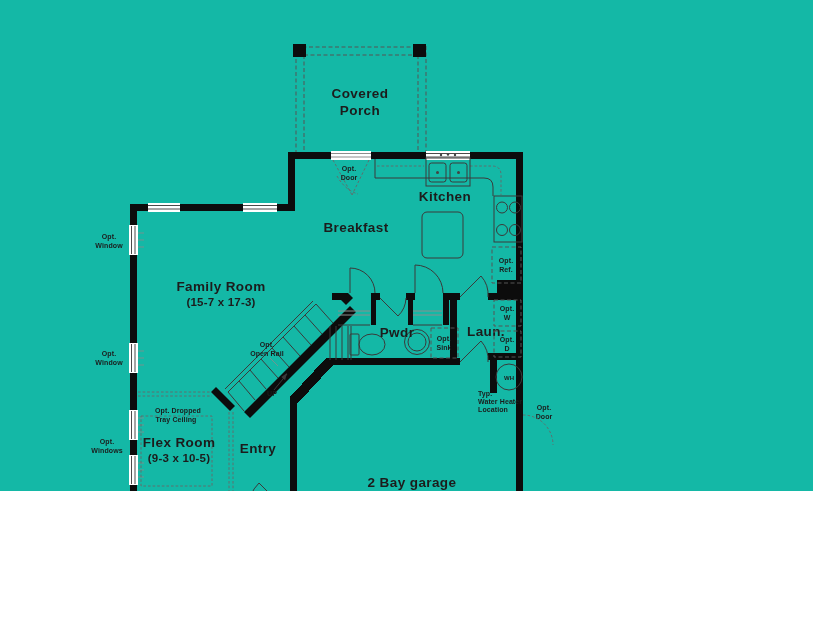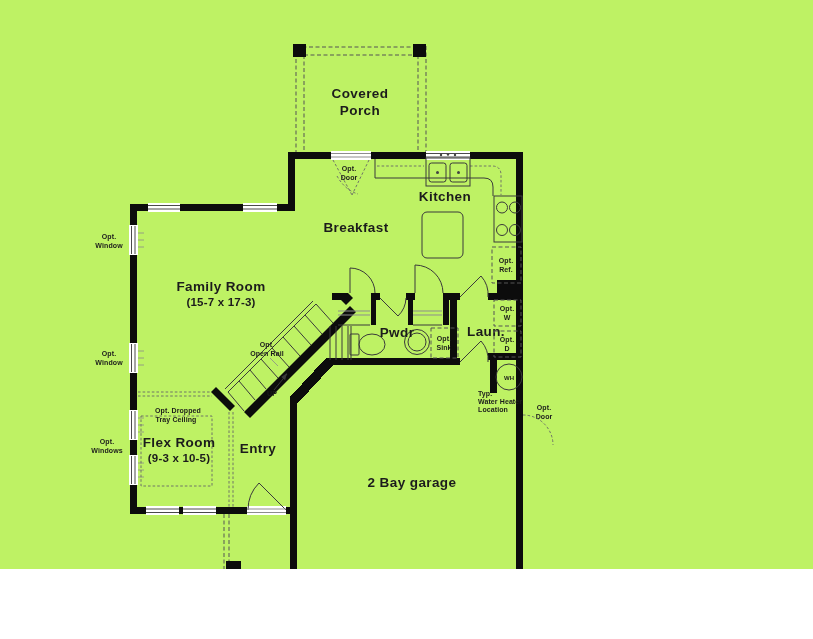--- a/index.html
+++ b/index.html
@@ -1,16 +1,16 @@
 <!DOCTYPE html>
 <html><head>
 <meta charset="utf-8">
 <style>
   html,body{margin:0;padding:0;background:#fff;}
-  #plan-wrap{width:813px;height:569px;background:#bef264;position:relative;overflow:hidden;}
+  #plan-wrap{width:813px;height:491px;background:#14b8a6;position:relative;overflow:hidden;}
   svg text{font-family:"Liberation Sans",sans-serif;fill:#1c1c1c;}
   .room{font-size:13.5px;font-weight:600;text-anchor:middle;letter-spacing:.4px;}
   .dims{font-size:11.5px;font-weight:600;text-anchor:middle;letter-spacing:.2px;}
   .tiny{font-size:7px;font-weight:600;text-anchor:middle;letter-spacing:.1px;}
   .tinyL{font-size:7px;font-weight:600;letter-spacing:.1px;}
   .whtxt{font-size:6px;font-weight:600;text-anchor:middle;}
   .wall{fill:#0c0c0c;stroke:none;}
   .opening{fill:#ffffff;stroke:none;}
   .thin{fill:none;stroke:#3a3a3a;stroke-width:1;}
   .thin2{fill:none;stroke:#8d8d8d;stroke-width:1;}

